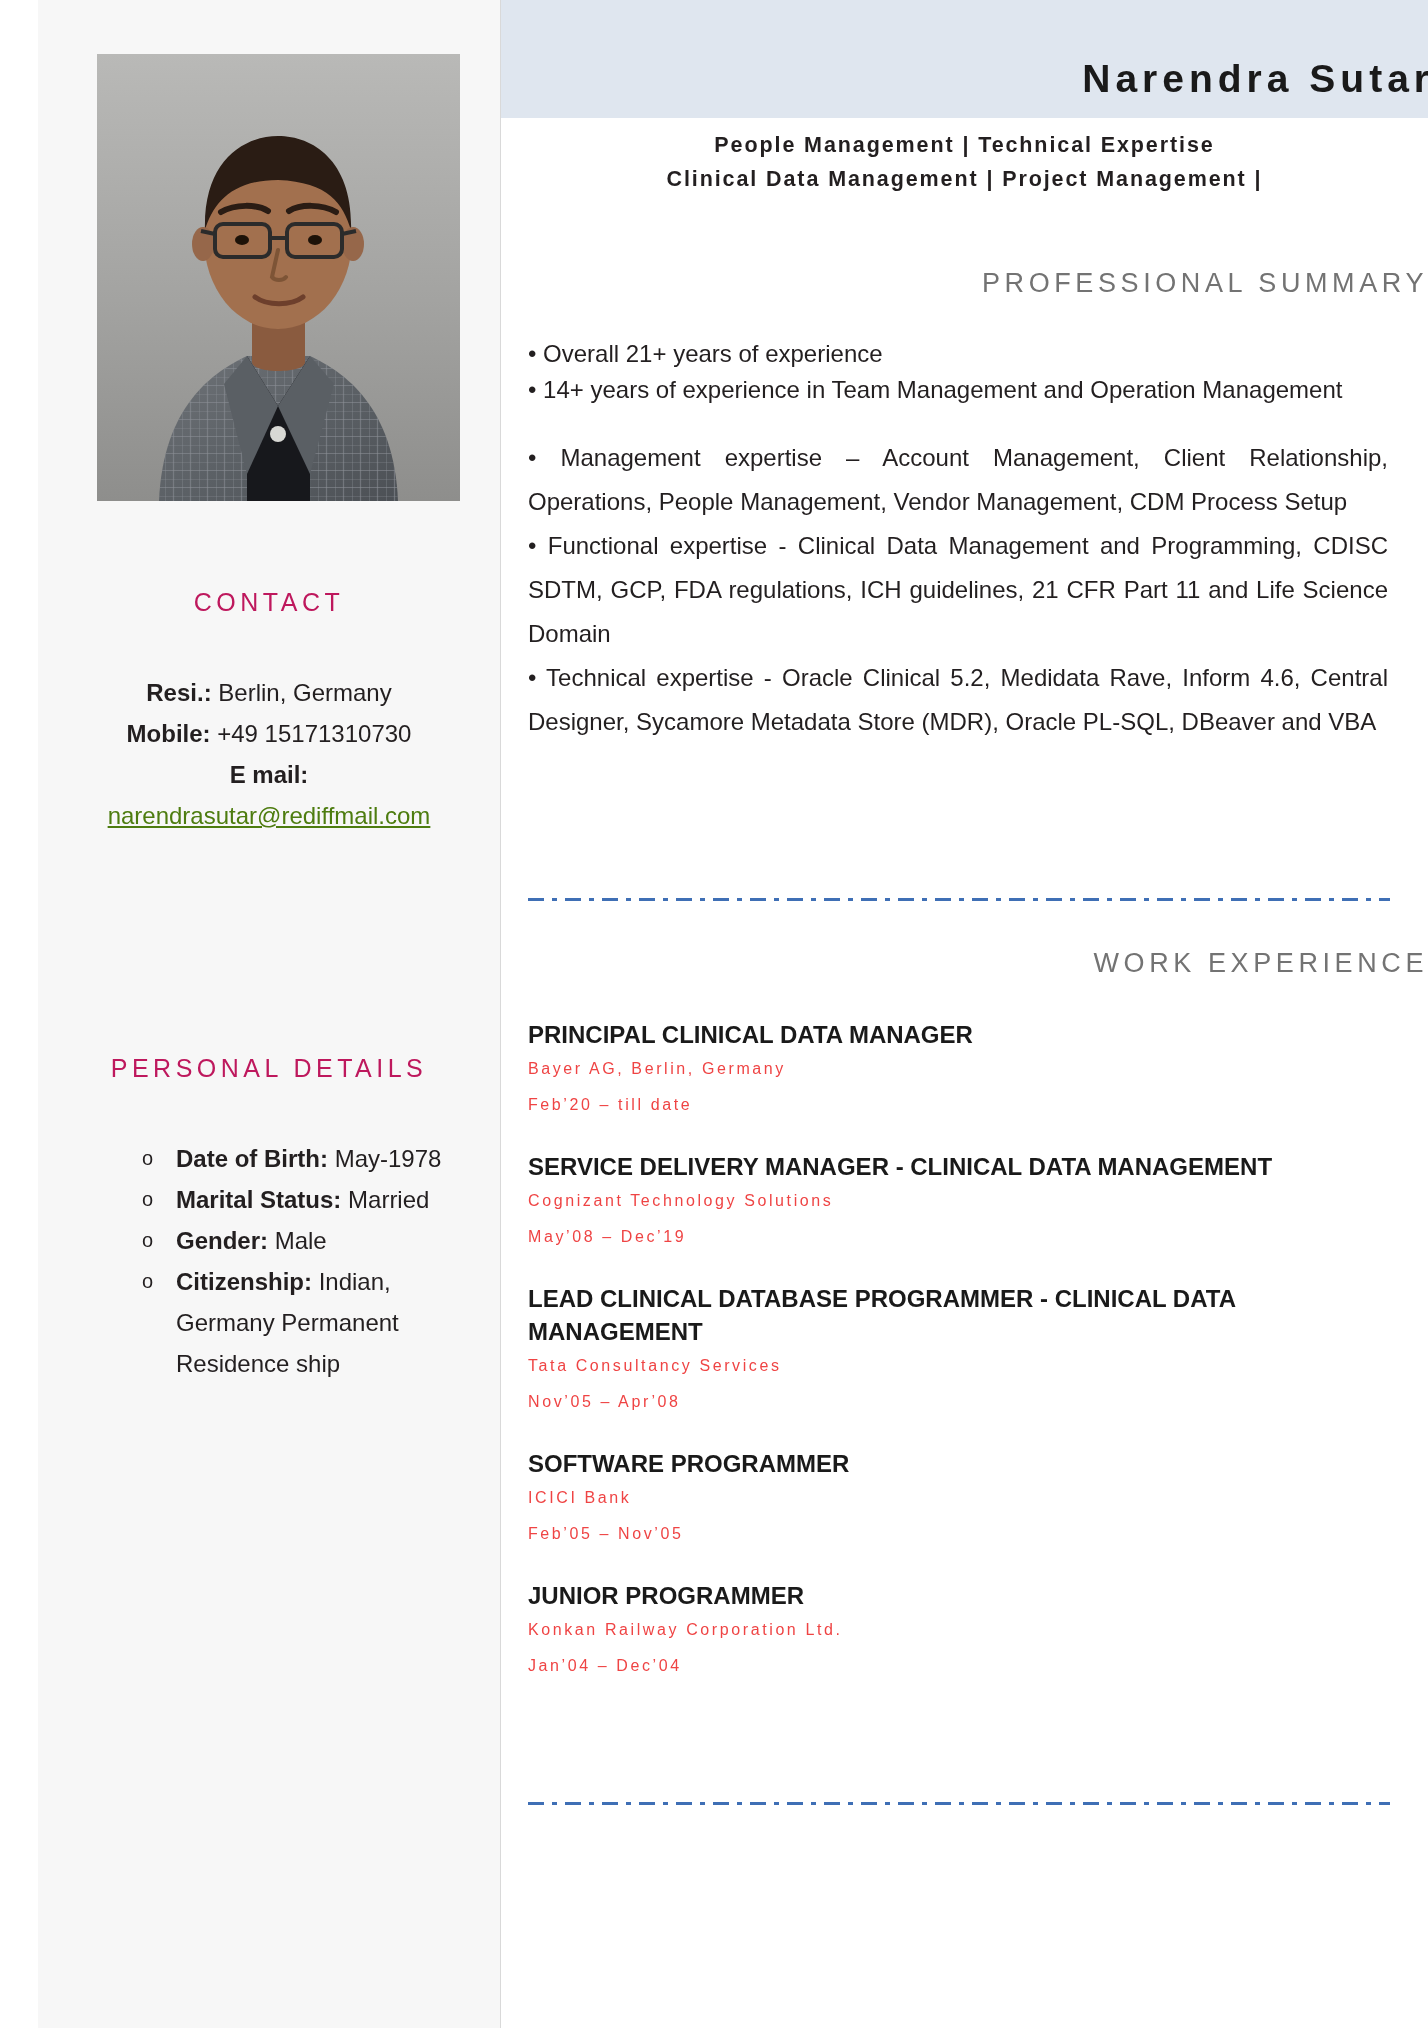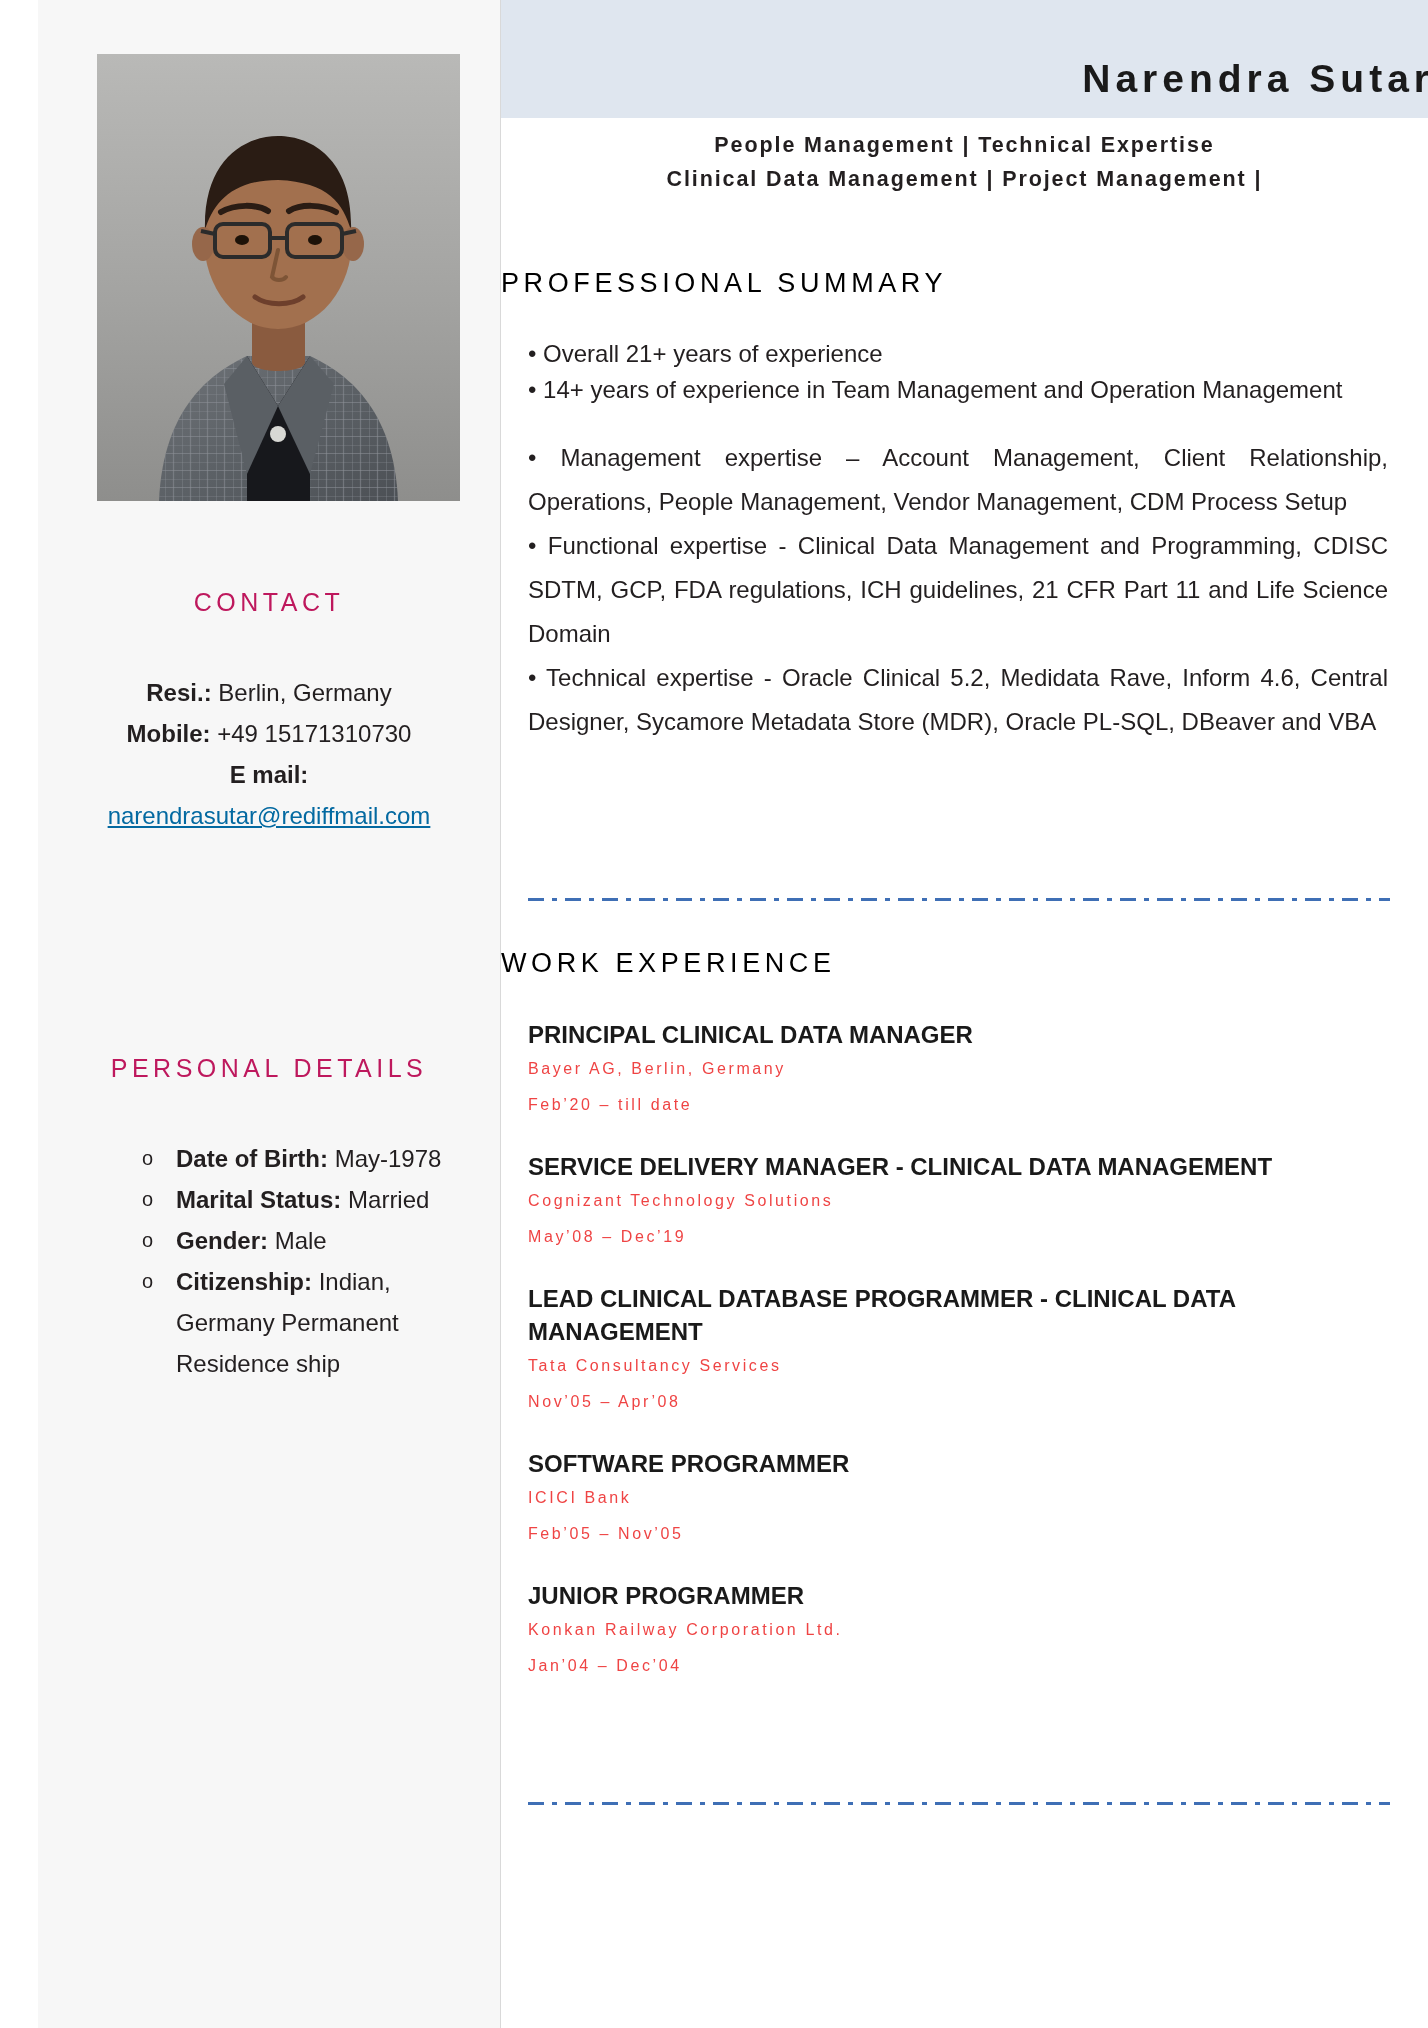--- a/index.html
+++ b/index.html
@@ -69,21 +69,21 @@
     top: 672px;
     left: 0;
     width: 100%;
     text-align: center;
     font-size: 24px;
     line-height: 41px;
     color: #231f20;
   }
   .contact-block b { font-weight: 700; }
   .email-link {
-    color: #0369a1;
+    color: #4d7c0f;
     word-break: break-all;
   }
 
   .personal-list {
     position: absolute;
     top: 1138px;
     left: 100px;
     width: 330px;
     font-size: 24px;
     line-height: 41px;
@@ -138,24 +138,24 @@
     text-align: center;
     font-size: 21.5px;
     font-weight: 700;
     letter-spacing: 1.9px;
     line-height: 34px;
     color: #231f20;
   }
   .section-title {
     position: absolute;
     width: 927px;
-    text-align: left;
+    text-align: right;
     font-size: 27px;
     letter-spacing: 4.6px;
-    color: #000000;
+    color: #737373;
   }
   #summary-title { top: 268px; }
   #work-title { top: 948px; }
 
   .summary-body {
     position: absolute;
     left: 27px;
     top: 336px;
     width: 860px;
     font-size: 24px;

